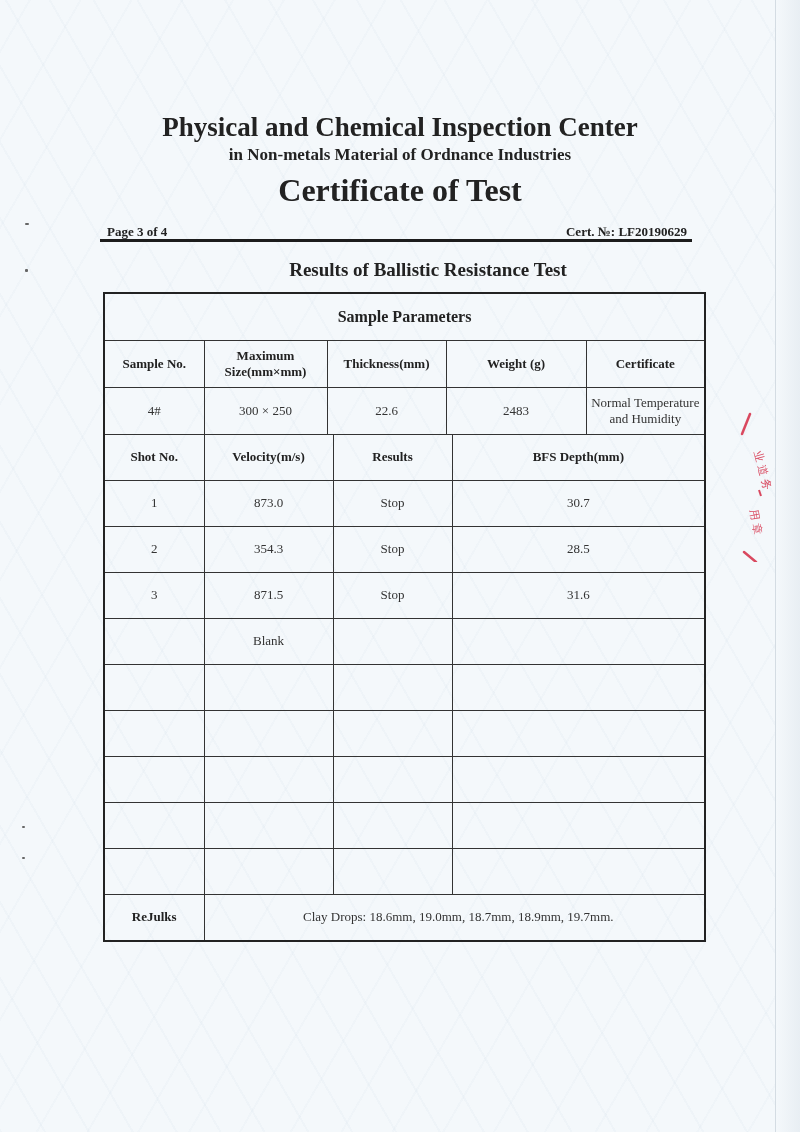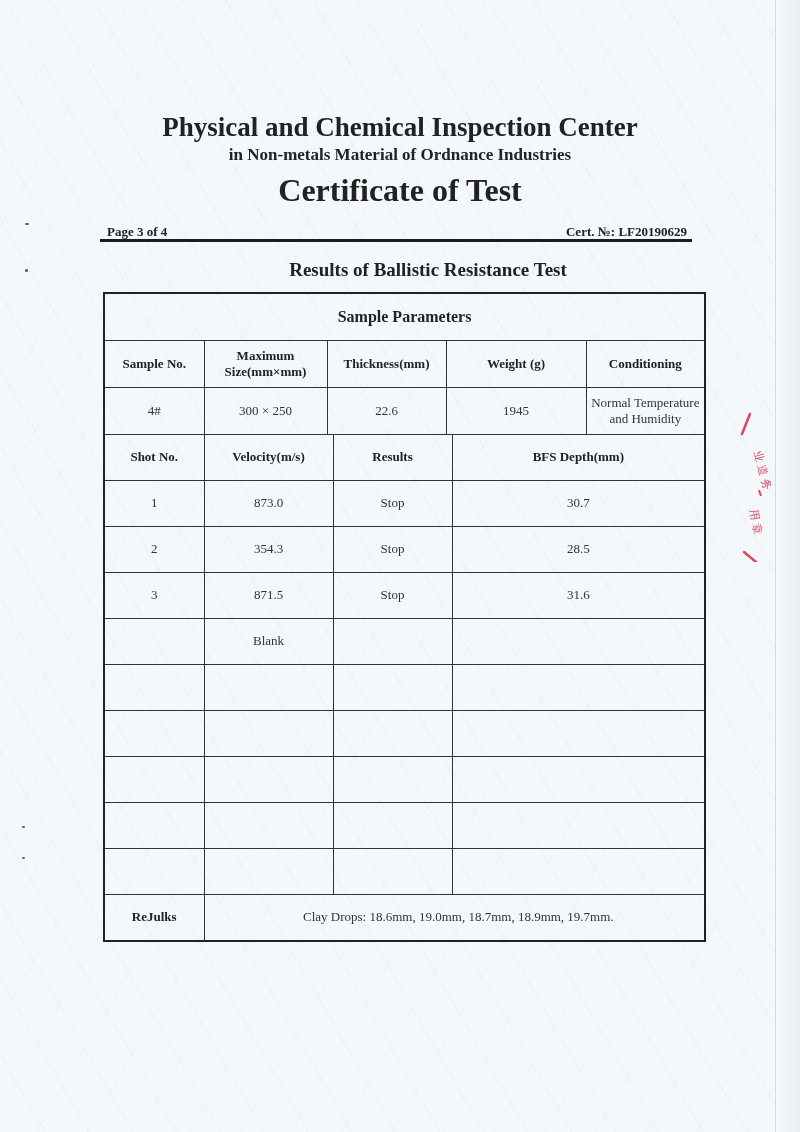--- a/index.html
+++ b/index.html
@@ -96,27 +96,27 @@
     <td colspan="8" class="band">Sample Parameters</td>
   </tr>
   <tr class="rh">
     <td colspan="1" class="hd">Sample No.</td>
     <td colspan="2" class="hd">
       <div>Maximum</div>
       <div>Size(mm×mm)</div>
     </td>
     <td colspan="2" class="hd">Thickness(mm)</td>
     <td colspan="2" class="hd">Weight (g)</td>
-    <td colspan="1" class="hd">Conditioning</td>
+    <td colspan="1" class="hd">Certificate</td>
   </tr>
   <tr class="rh">
     <td>4#</td>
     <td colspan="2">300 × 250</td>
     <td colspan="2">22.6</td>
-    <td colspan="2">1945</td>
+    <td colspan="2">2483</td>
     <td>
       <div>Normal Temperature</div>
       <div>and Humidity</div>
     </td>
   </tr>
   <tr class="rh2">
     <td colspan="1" class="hd">Shot No.</td>
     <td colspan="3" class="hd">Velocity(m/s)</td>
     <td colspan="2" class="hd">Results</td>
     <td colspan="2" class="hd">BFS Depth(mm)</td>

